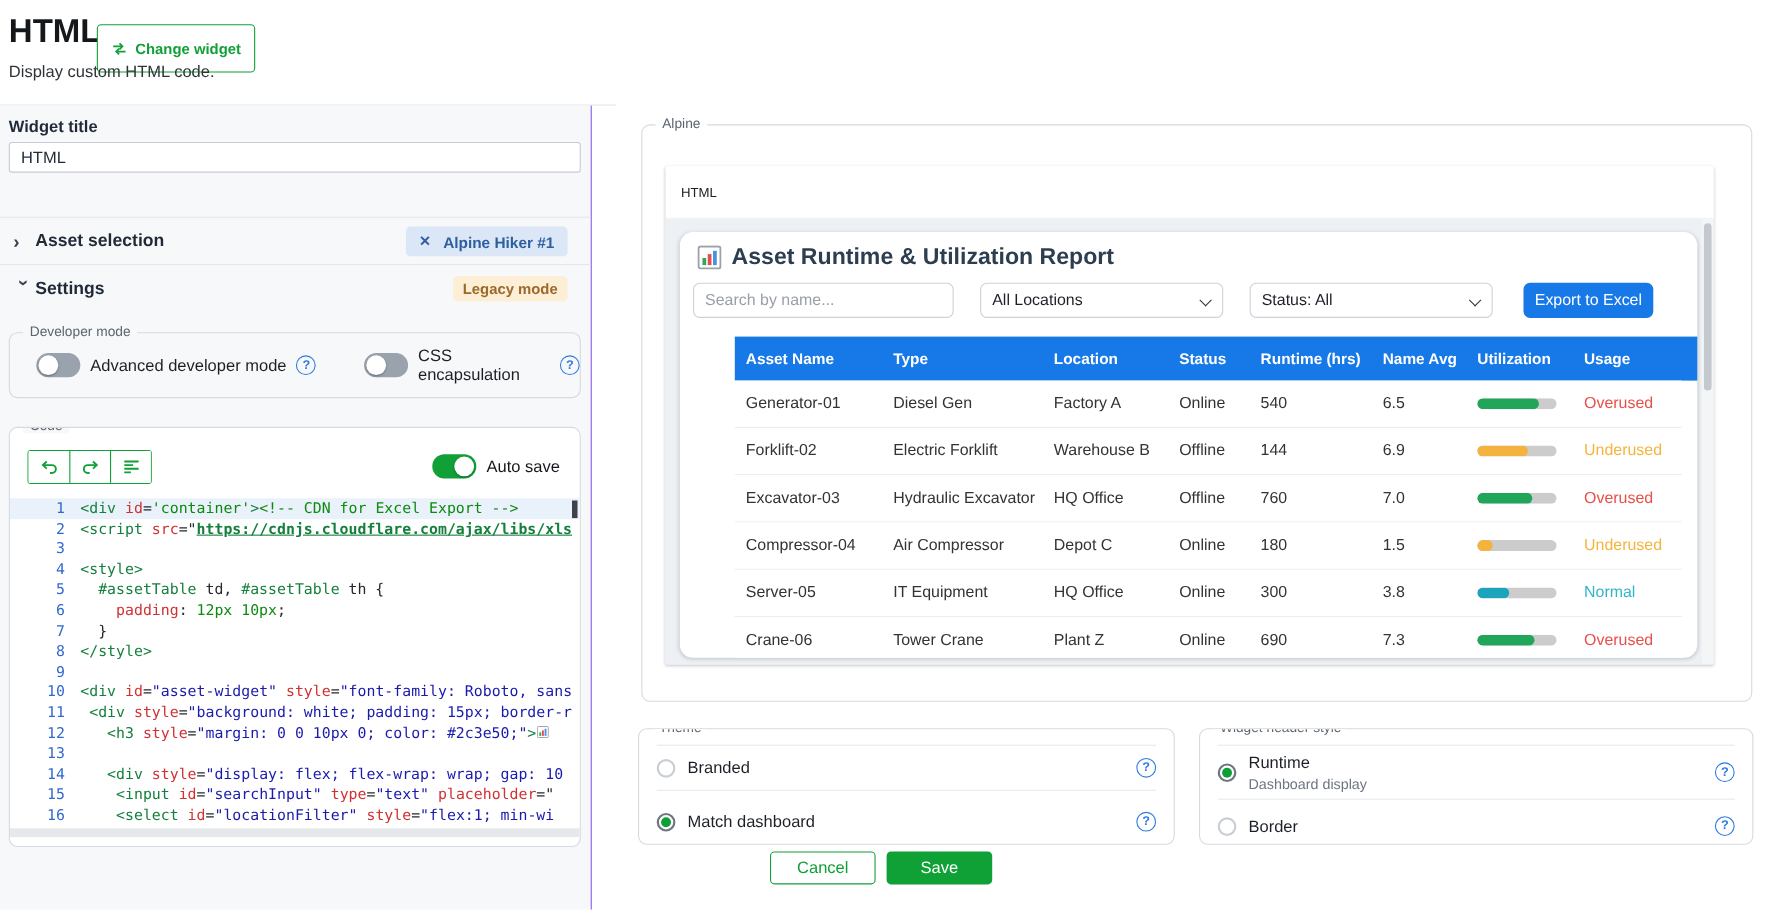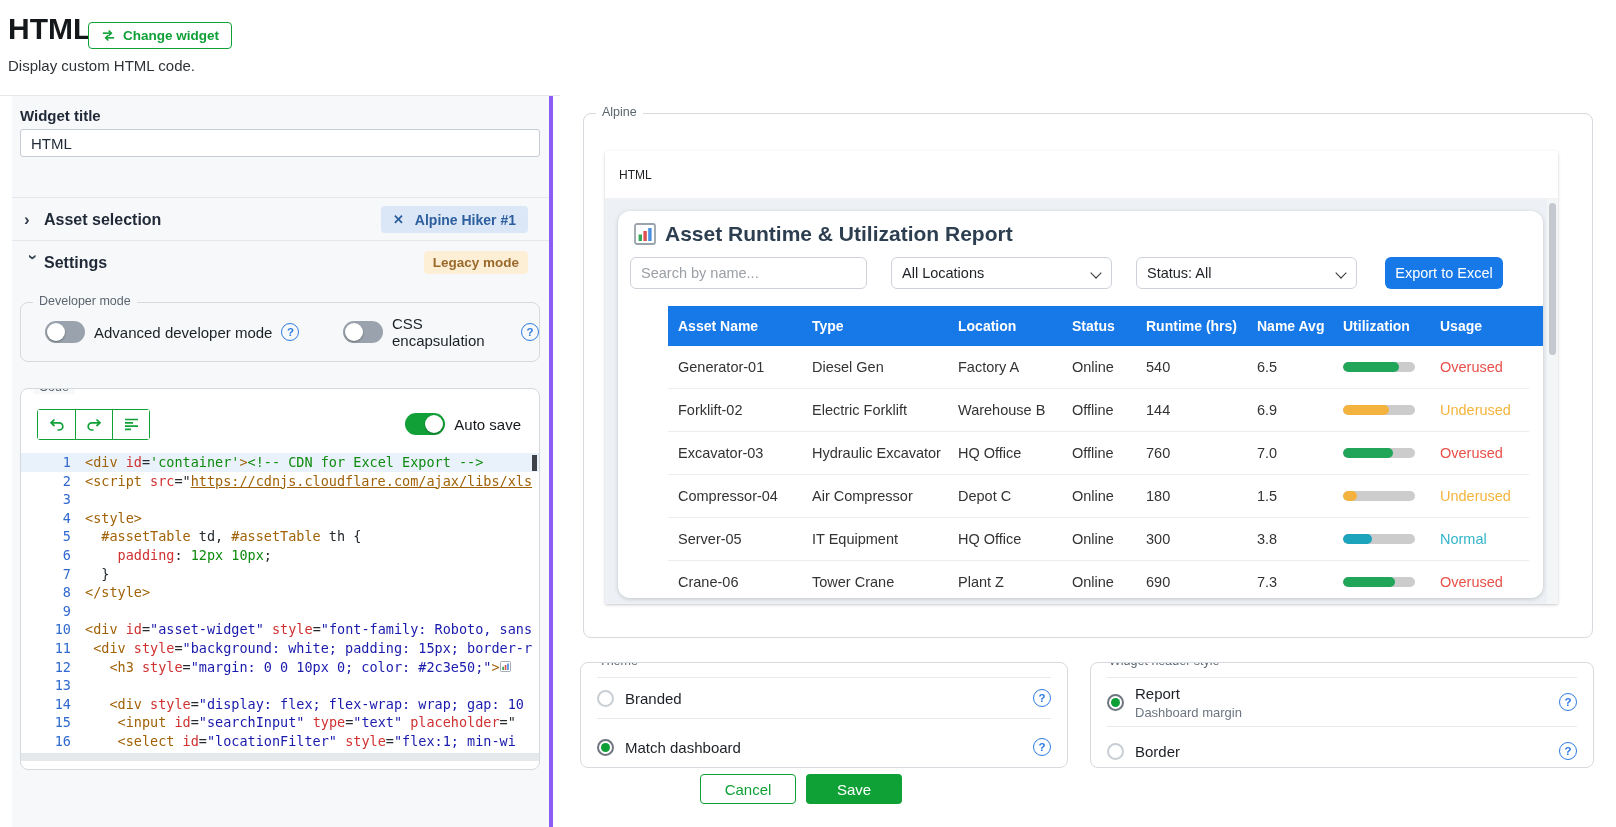--- a/index.html
+++ b/index.html
@@ -2,29 +2,29 @@
 <html><head>
 <meta charset="utf-8">
 <style>
   html,body{margin:0;padding:0;}
   body{position:relative;width:1616px;height:827px;overflow:hidden;background:#fff;
        font-family:"Liberation Sans",sans-serif;color:#1f2937;}
   .abs{position:absolute;}
 
   
   .h1{left:8px;top:12px;font-size:30px;font-weight:bold;color:#15181b;}
-  .change-btn{left:88px;top:22px;height:27px;display:inline-flex;align-items:center;gap:7px;
+  .change-btn{left:88px;top:22px;height:44px;display:inline-flex;align-items:center;gap:7px;
       padding:0 12px;border:1.5px solid #10a037;border-radius:4px;color:#10a037;font-size:13.5px;
       font-weight:bold;background:#fff;cursor:pointer;}
   .subtitle{left:8px;top:57px;font-size:15px;color:#2f3337;}
   .top-divider{left:0;top:95px;width:560px;height:1px;background:#e4e7ea;}
 
   
-  .left-panel{left:12px;top:96px;width:537px;height:731px;background:#f7f8f9;
-      border-right:4px solid #8b5cf6;overflow:hidden;}
+  .left-panel{left:0;top:96px;width:537px;height:731px;background:#f7f8f9;
+      border-right:1px solid #8b5cf6;overflow:hidden;}
   .wt-label{left:8px;top:11px;font-size:15px;font-weight:bold;color:#1f2937;}
   .wt-input{left:8px;top:33px;width:498px;height:26px;border:1px solid #c6cbd4;border-radius:3px;
       padding:0 10px;font-size:15px;color:#1f2937;background:#fff;font-family:inherit;}
   .pdiv{left:0;width:537px;height:1px;background:#e5e7eb;}
   .sec-row{left:0;width:537px;height:43px;display:flex;align-items:center;cursor:pointer;}
   .chev{width:18px;margin-left:12px;font-size:17px;color:#374151;font-weight:bold;line-height:1;}
   .chev.down{transform:rotate(90deg);transform-origin:50% 55%;}
   .sec-label{font-size:16px;font-weight:bold;color:#1f2937;margin-left:2px;}
   .chip{position:absolute;right:21px;display:inline-flex;align-items:center;gap:11px;
       background:#dbe7f7;border-radius:4px;padding:0 12px;height:27px;color:#2d5f9e;
@@ -59,27 +59,27 @@
       background:#fff;border:none;border-left:1.5px solid #10a037;cursor:pointer;padding:0;}
   .cg button:first-child{border-left:none;}
   .autosave{position:absolute;right:18px;top:24px;display:flex;align-items:center;gap:9px;}
   .as-label{font-size:15px;color:#14181c;}
   .editor{position:absolute;left:0;top:64px;right:0;height:298px;background:#fff;
       font-family:"DejaVu Sans Mono",monospace;font-size:13.5px;line-height:18.6px;cursor:text;}
   .cl{display:flex;height:18.6px;white-space:pre;overflow:hidden;}
   .cl.cur{background:#e9f1fb;}
   .gut{flex:0 0 50px;text-align:right;padding-right:14px;color:#3069cf;}
   .cbody{flex:1;overflow:hidden;}
-  .tk-tag{color:#a16207;}
+  .tk-tag{color:#15803d;}
   .tk-attr{color:#d03131;}
   .tk-pln{color:#24292e;}
   .tk-str{color:#1a1aad;}
   .tk-sgr{color:#0f8a0f;}
   .tk-com{color:#0f8a0f;}
-  .tk-url{color:#a16207;text-decoration:underline;}
+  .tk-url{color:#15803d;text-decoration:underline;font-weight:bold;}
   .vscroll{position:absolute;right:2px;top:66px;width:5px;height:16px;background:#3f4349;}
   .hscroll{position:absolute;left:0;bottom:8px;width:518px;height:8px;background:#e6e9ec;}
 
   
   .fs-preview{left:583px;top:113px;width:1008px;height:523px;background:#fff;}
   .pv-widget{position:absolute;left:21px;top:37px;width:953px;height:453px;background:#fff;
       box-shadow:0 1px 3px rgba(0,0,0,.22);border-radius:2px;}
   .pv-head{height:48px;display:flex;align-items:center;padding-left:14px;font-size:12px;
       color:#202124;border-bottom:1px solid #f1f2f3;box-sizing:border-box;}
   .pv-body{position:absolute;left:0;top:48px;right:0;bottom:0;background:#edf0f4;overflow:hidden;}
@@ -387,22 +387,22 @@
         <span class="help opt-help">?</span>
       </div>
     </div>
 </div>
 <div class="abs fieldset fs-hs">
   <span class="fs-legend white">Widget header style</span>
   <div class="opt-rows" id="hs-rows">
       <div class="opt-row" style="height: 48px;">
         <span class="radio on"></span>
         <div style="display: flex; flex-direction: column;">
-          <span class="opt-label">Report</span>
-          <span class="opt-sub">Dashboard margin</span>
+          <span class="opt-label">Runtime</span>
+          <span class="opt-sub">Dashboard display</span>
         </div>
         <span class="help opt-help">?</span>
       </div>
       <div class="opt-row" style="height: 48px;">
         <span class="radio"></span>
         <span class="opt-label">Border</span>
         <span class="help opt-help">?</span>
       </div>
     </div>
 </div>

